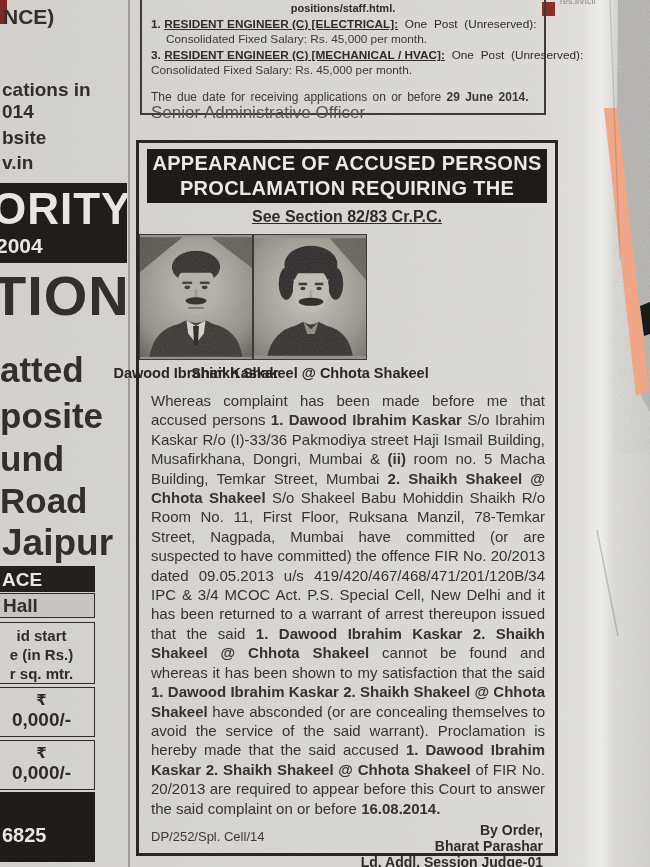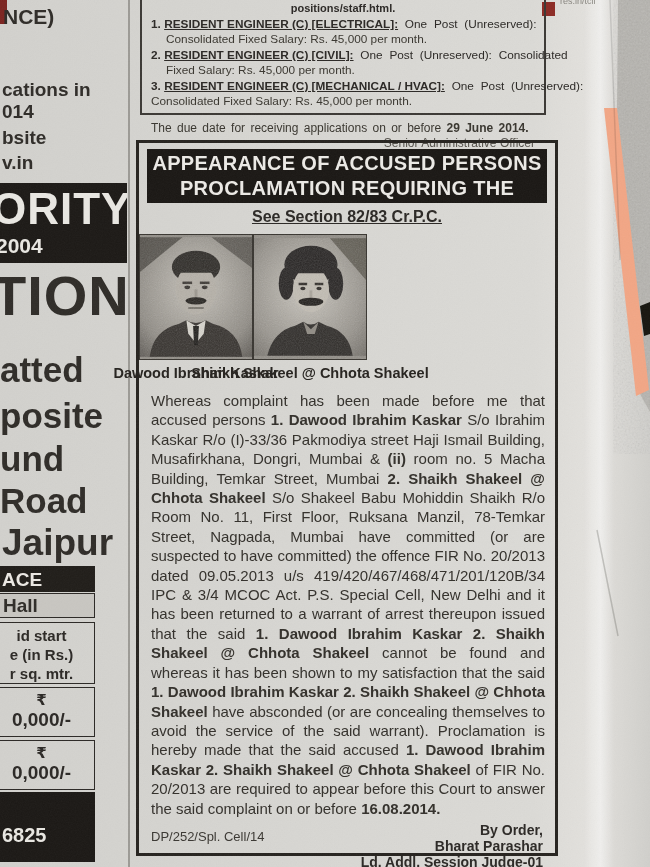--- a/index.html
+++ b/index.html
@@ -117,36 +117,31 @@
 
   <div id="ad-box">
     <div class="b nowrap" style="font-size:11px;text-align:center;">positions/staff.html.</div>
 
     <div class="ad-item">
       <span class="b">1.</span>
       <span class="b u">RESIDENT ENGINEER (C) [ELECTRICAL]:</span><span class="ad-tail"> One Post (Unreserved):</span>
       <div class="ad-line2">Consolidated Fixed Salary: Rs. 45,000 per month.</div>
     </div>
 
-    <div class="ad-item">
-      <span class="b">2.</span>
-      <span class="b u">RESIDENT ENGINEER (C) [CIVIL]:</span><span class="ad-tail"> One Post (Unreserved): Consolidated</span>
-      <div class="ad-line2">Fixed Salary: Rs. 45,000 per month.</div>
-    </div>
 
     <div class="ad-item">
       <span class="b">3.</span>
       <span class="b u">RESIDENT ENGINEER (C) [MECHANICAL / HVAC]:</span><span class="ad-tail"> One Post (Unreserved):</span>
       <div class="ad-line2 noindent">Consolidated Fixed Salary: Rs. 45,000 per month.</div>
     </div>
 
     <div class="nowrap" style="font-size:12px;margin-top:12px;word-spacing:2px;color:#39362f;">
       <span>The due date for receiving applications on or before </span><span class="b">29 June 2014.</span>
     </div>
-    <div style="text-align:right;font-size:12px;color:#55524c;margin-top:0;">Senior Administrative Officer</div>
+    <div style="font-size:17px;color:#55524c;margin-top:0;">Senior Administrative Officer</div>
   </div>
 
   <div id="notice">
     <div id="notice-header">
       <div>APPEARANCE OF ACCUSED PERSONS</div>
       <div>PROCLAMATION REQUIRING THE</div>
     </div>
 
     <div id="section-ref">See Section 82/83 Cr.P.C.</div>
 

